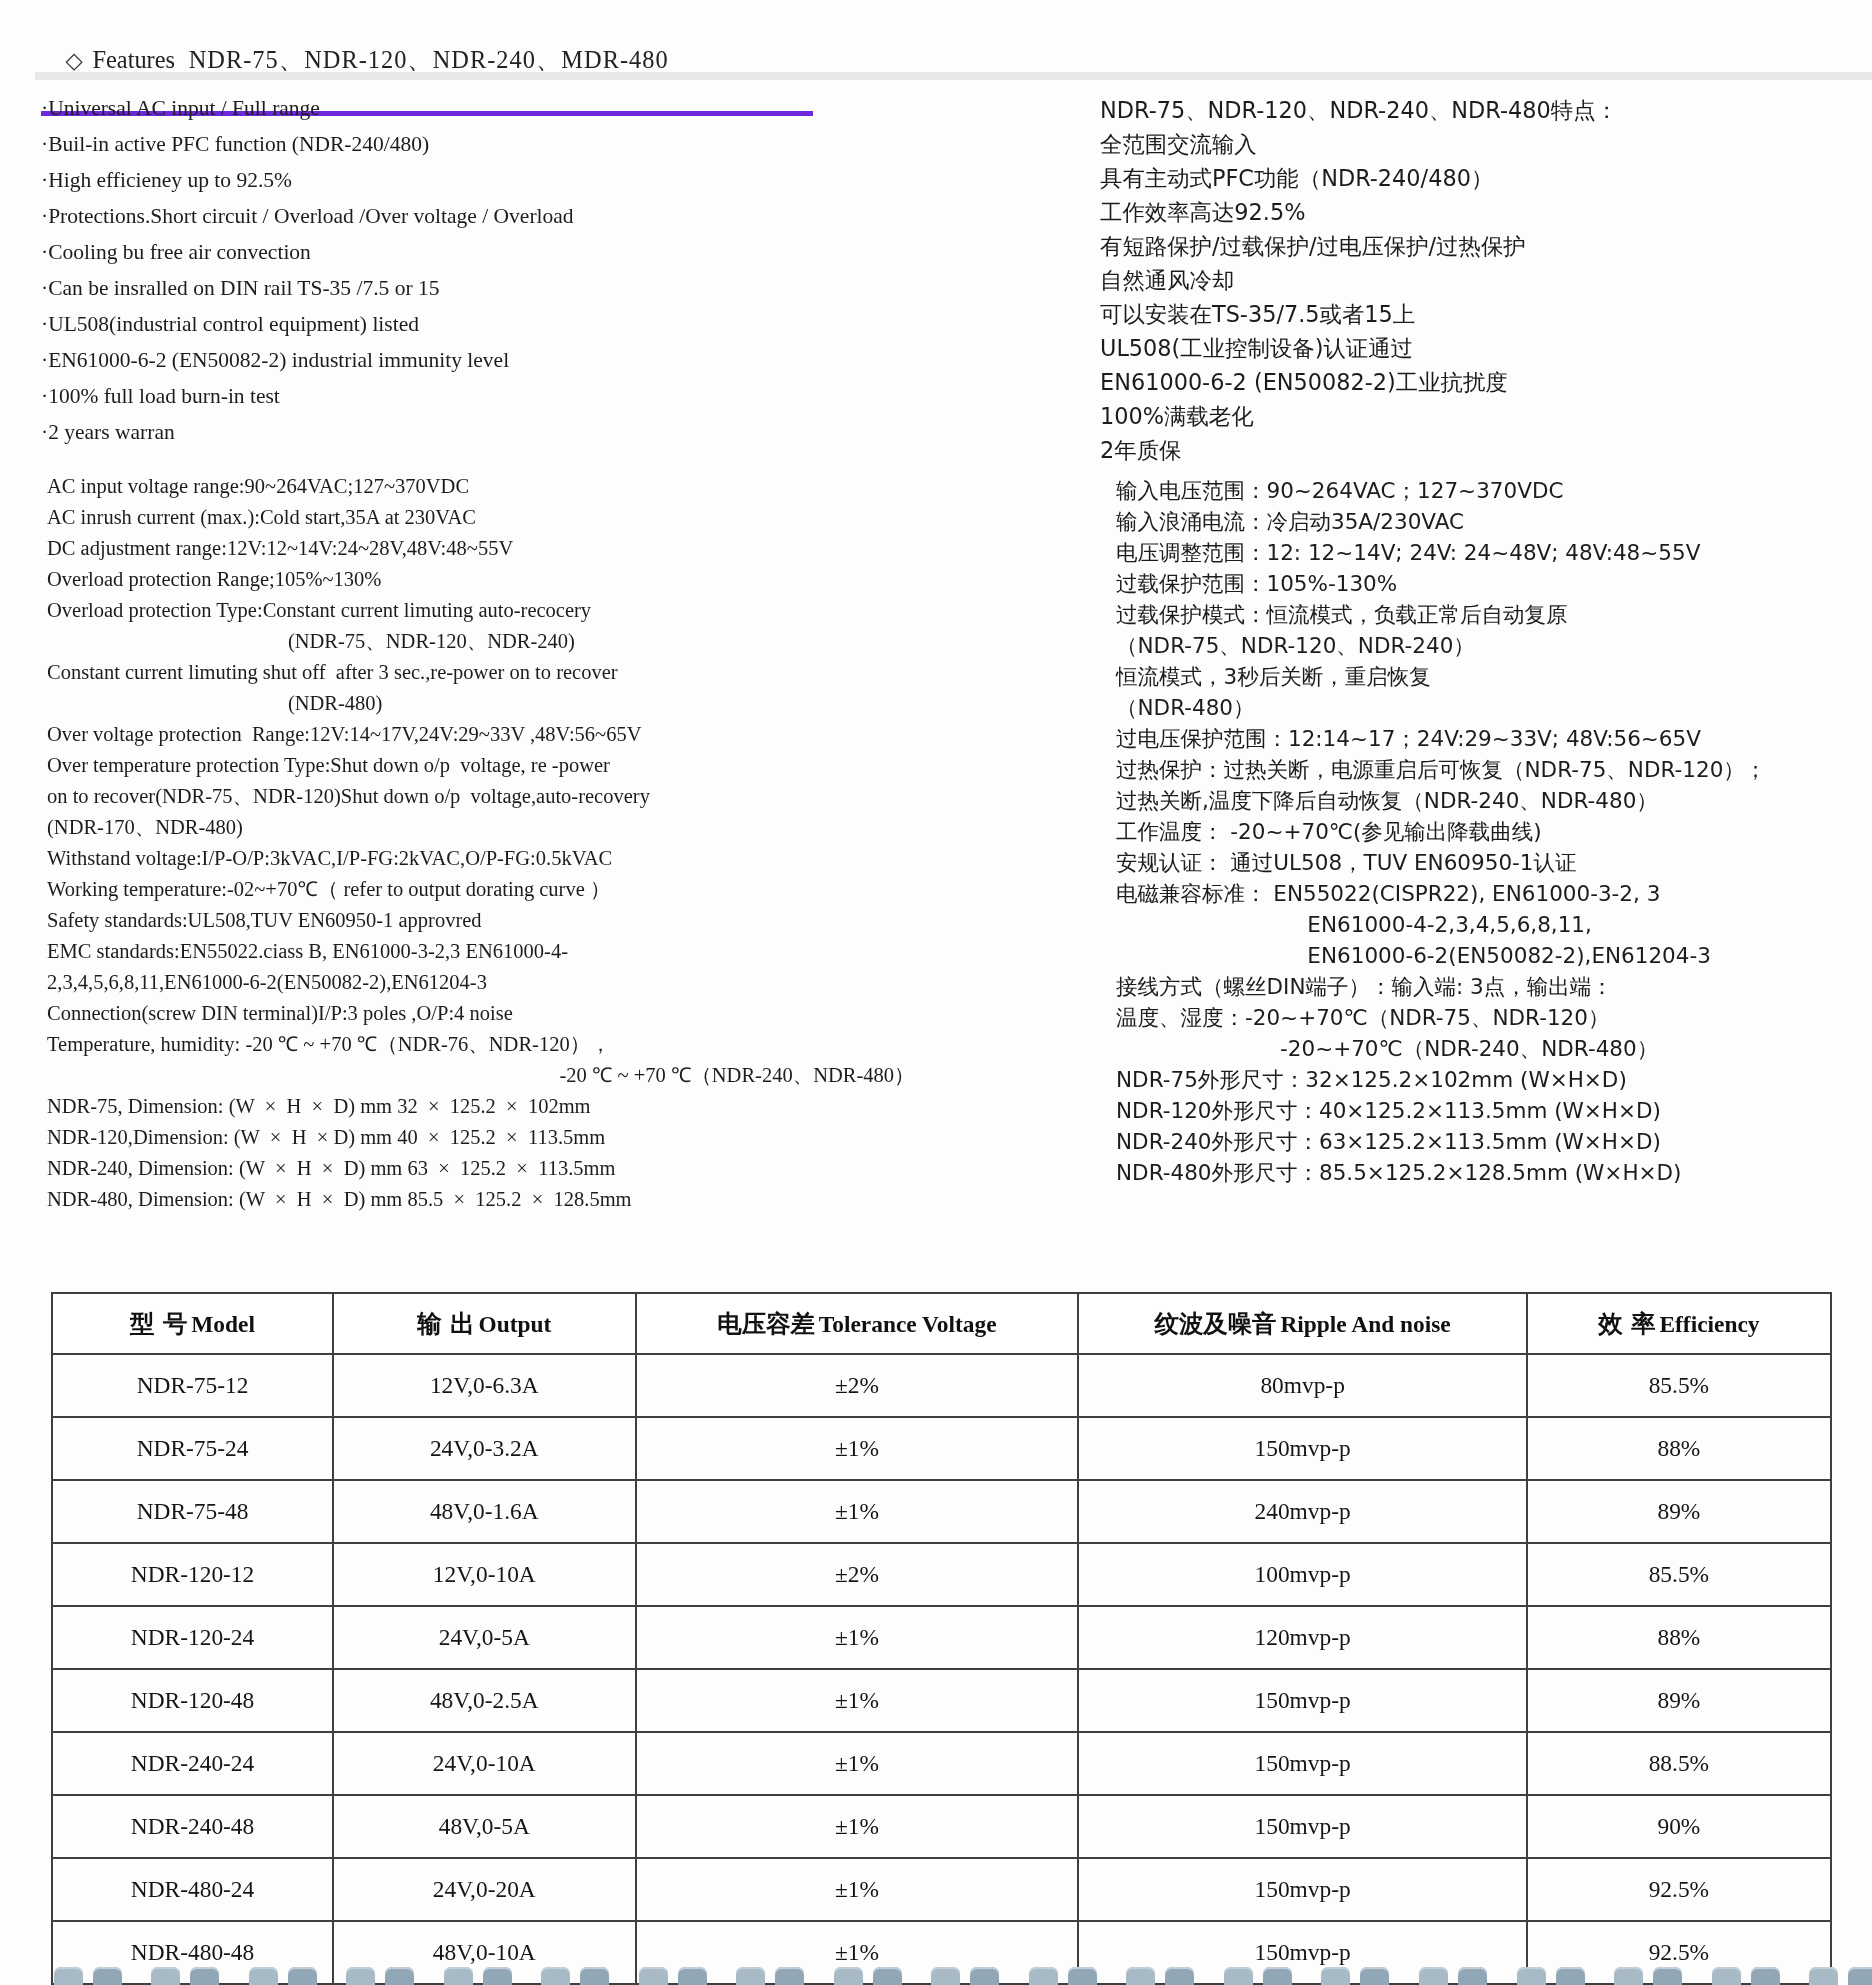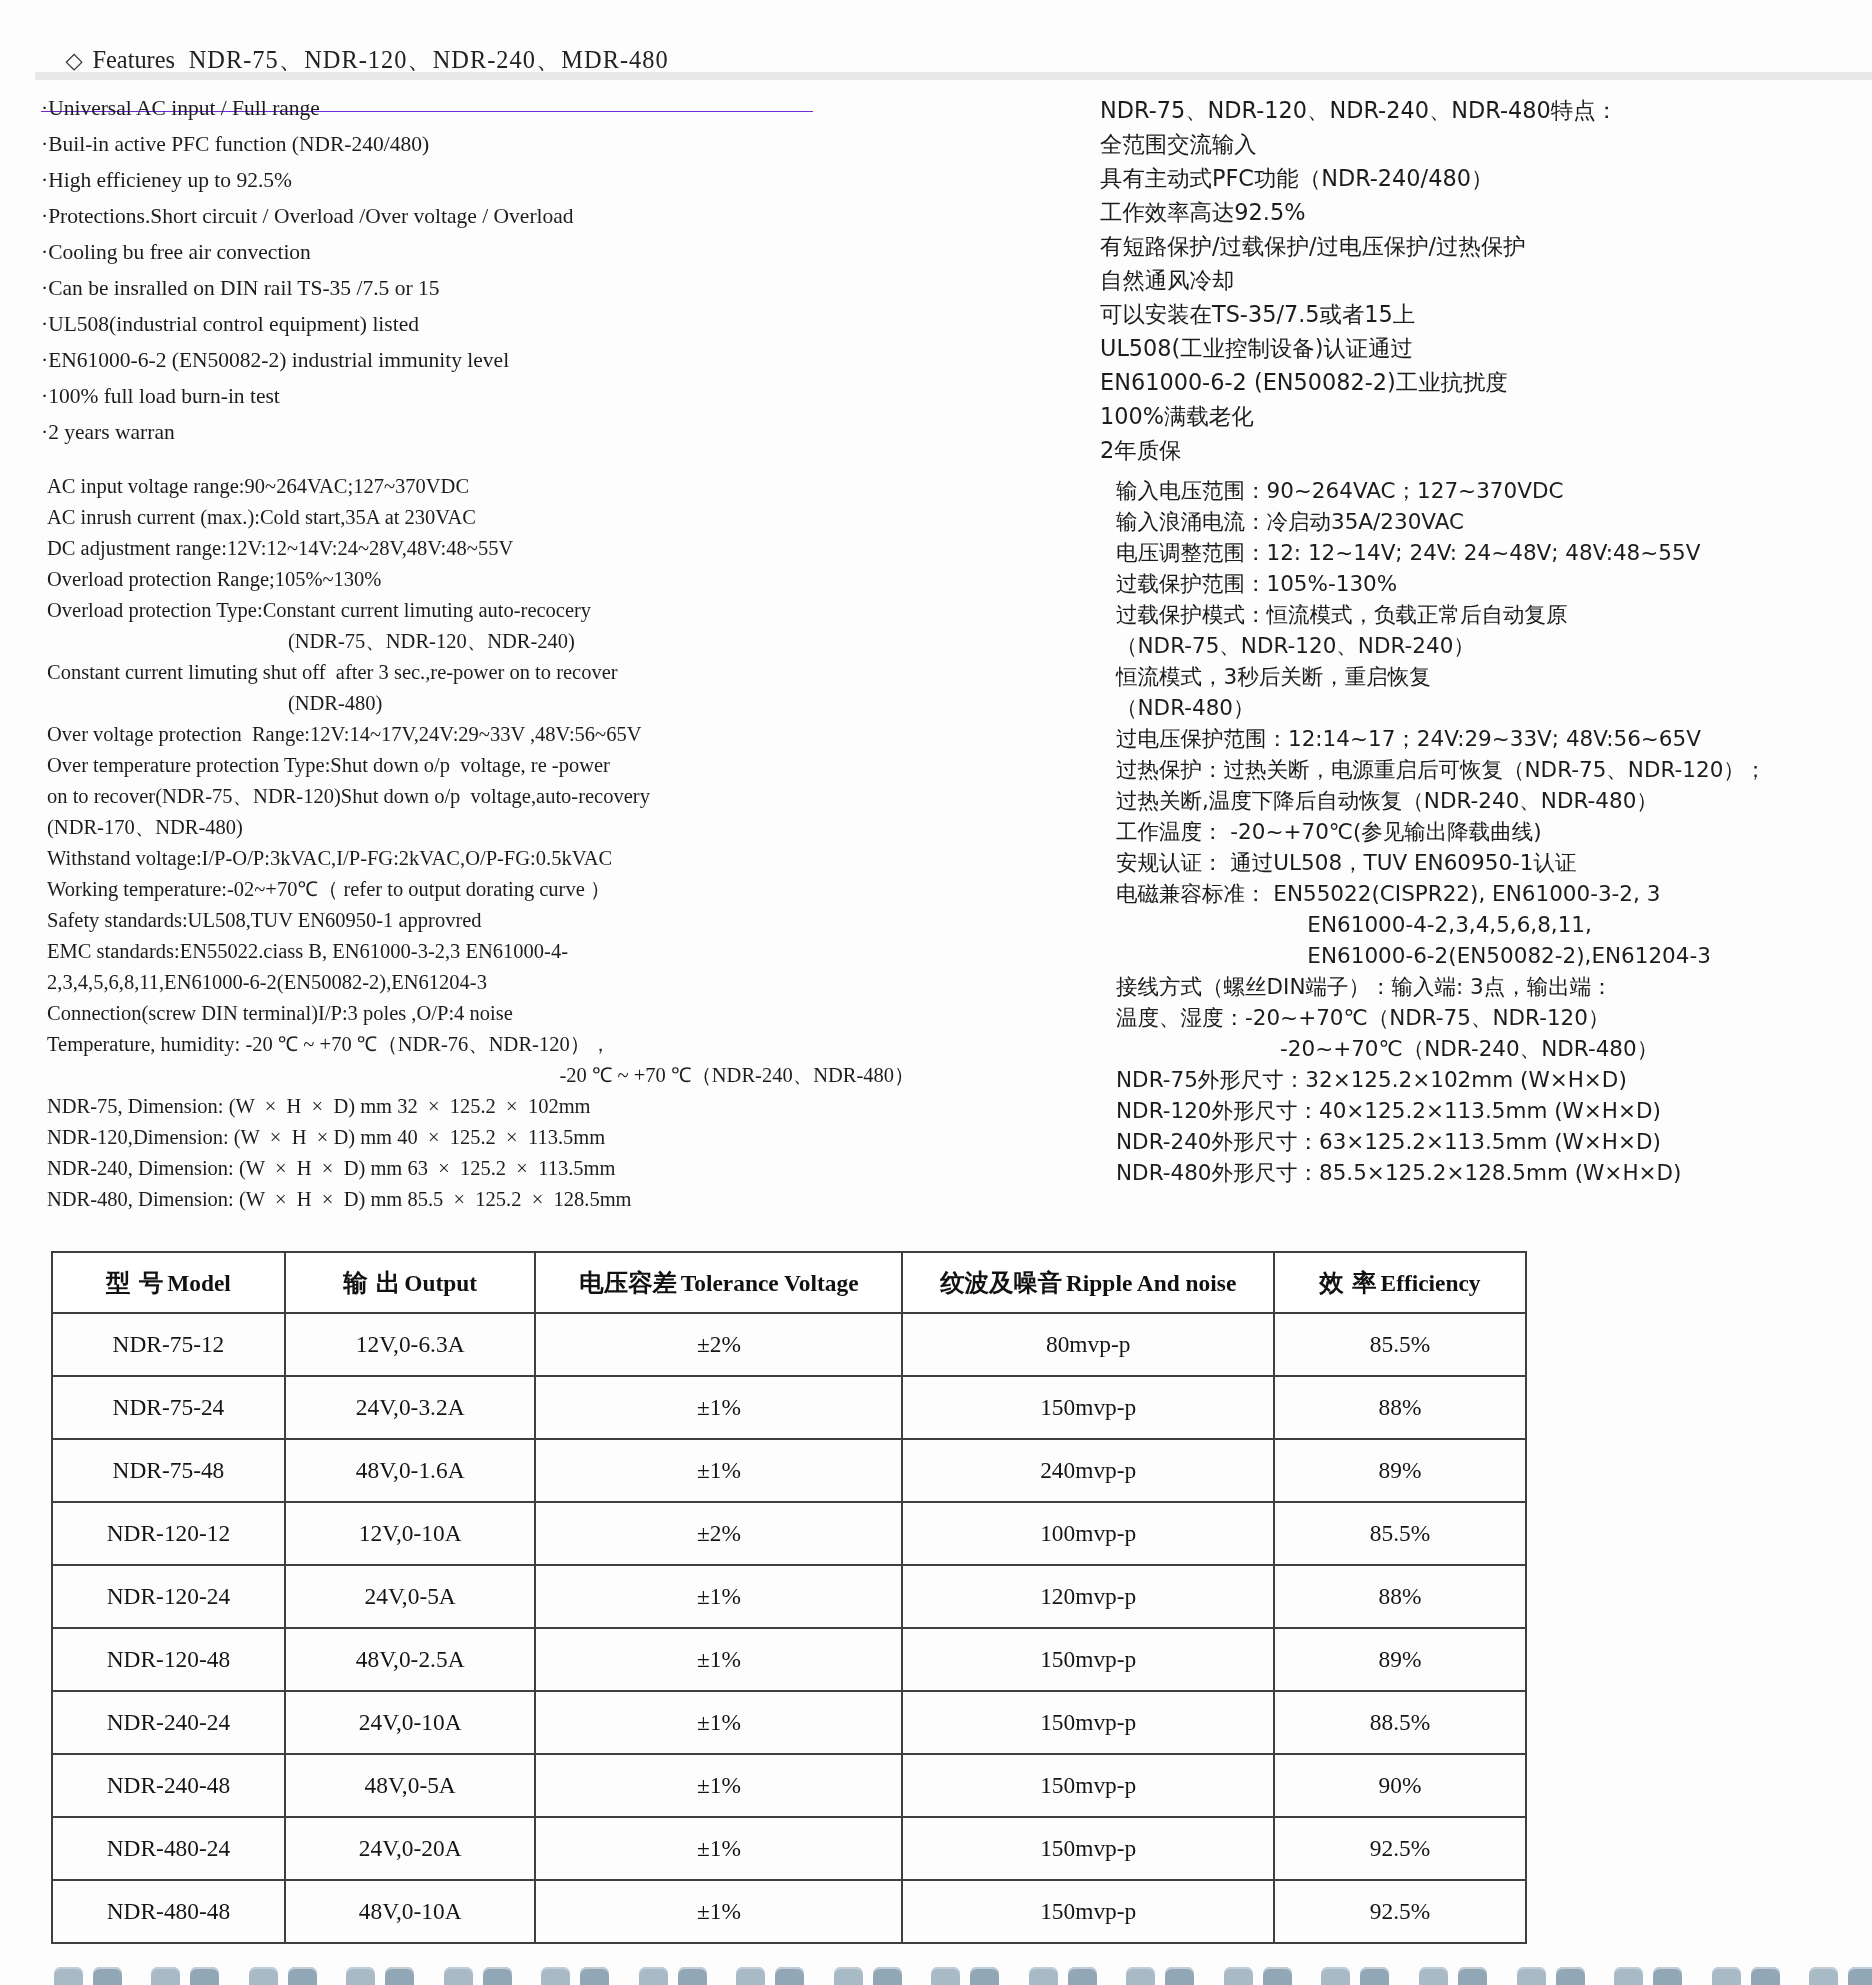--- a/index.html
+++ b/index.html
@@ -2,38 +2,38 @@
 <html><head>
 <meta charset="utf-8">
 <style>
   html,body{margin:0;padding:0;background:#ffffff;}
   .page{position:relative;width:1872px;height:1986px;background:#fdfdfd;overflow:hidden;
         color:#1c1c1c;}
   .serif{font-family:"Liberation Serif", serif;}
 
   .header{position:absolute;left:41px;top:15.6px;width:772px;
           font-family:"Liberation Serif", serif;font-size:24.4px;color:#222;
-          padding-bottom:7.8px;border-bottom:1px solid #6d28d9;white-space:pre;}
+          padding-bottom:7.8px;border-bottom:5px solid #6d28d9;white-space:pre;}
   .header .diamond{font-size:22.4px;margin-right:9.8px;color:#333;}
   .header .hmodels{margin-left:13.7px;letter-spacing:1px;}
 
   .top-band{position:absolute;left:35px;top:72px;width:1837px;height:7.8px;background:#e8e8e8;}
 
   .txtcol{position:absolute;}
   .line{white-space:pre;}
   .features-en{left:41px;top:90px;font-family:"Liberation Serif", serif;font-size:21.5px;}
   .features-en .line{line-height:36px;}
   .features-zh{left:1100px;top:93px;font-family:"DejaVu Sans", sans-serif;font-size:22.4px;font-weight:500;}
   .features-zh .line{line-height:34px;}
   .specs-en{left:47px;top:471px;font-family:"Liberation Serif", serif;font-size:20.5px;}
   .specs-en .line{line-height:31px;}
   .specs-zh{left:1116px;top:475px;font-family:"DejaVu Sans", sans-serif;font-size:21.5px;font-weight:500;}
   .specs-zh .line{line-height:31px;}
 
-  table.spec-table{position:absolute;left:51px;top:1251px;width:1476px;
+  table.spec-table{position:absolute;left:51px;top:1292px;width:1781px;
       border-collapse:collapse;table-layout:fixed;border-radius:15px;}
   table.spec-table th, table.spec-table td{
       border:2px solid #3f3f3f;text-align:center;vertical-align:middle;padding:0;}
   table.spec-table th{height:59px;background:#fff;}
   table.spec-table td{height:61px;font-family:"Liberation Serif", serif;font-size:23.4px;color:#151515;}
   .th-zh{font-family:"DejaVu Sans", sans-serif;font-size:24.4px;font-weight:bold;color:#111;}
   .th-en{font-family:"Liberation Serif", serif;font-size:23.4px;color:#111;margin-left:3.9px;}
 
   .film-strip{position:absolute;left:0;bottom:0;width:1872px;height:23.4px;overflow:hidden;}
   .film-strip .chip{position:absolute;bottom:-7.8px;width:29px;height:27px;border-radius:6.8px;

